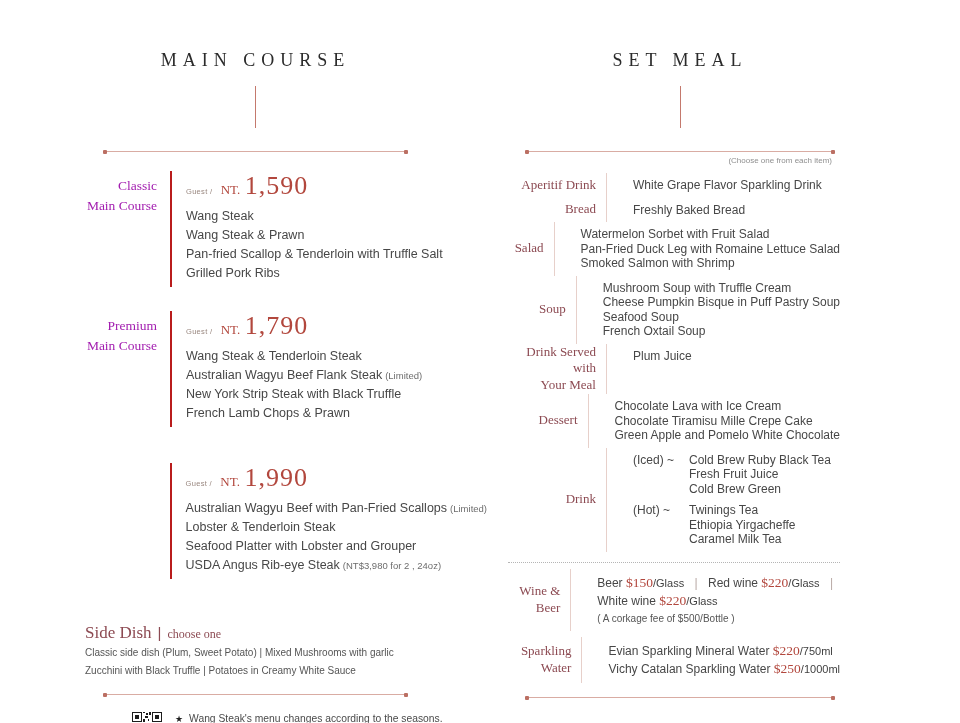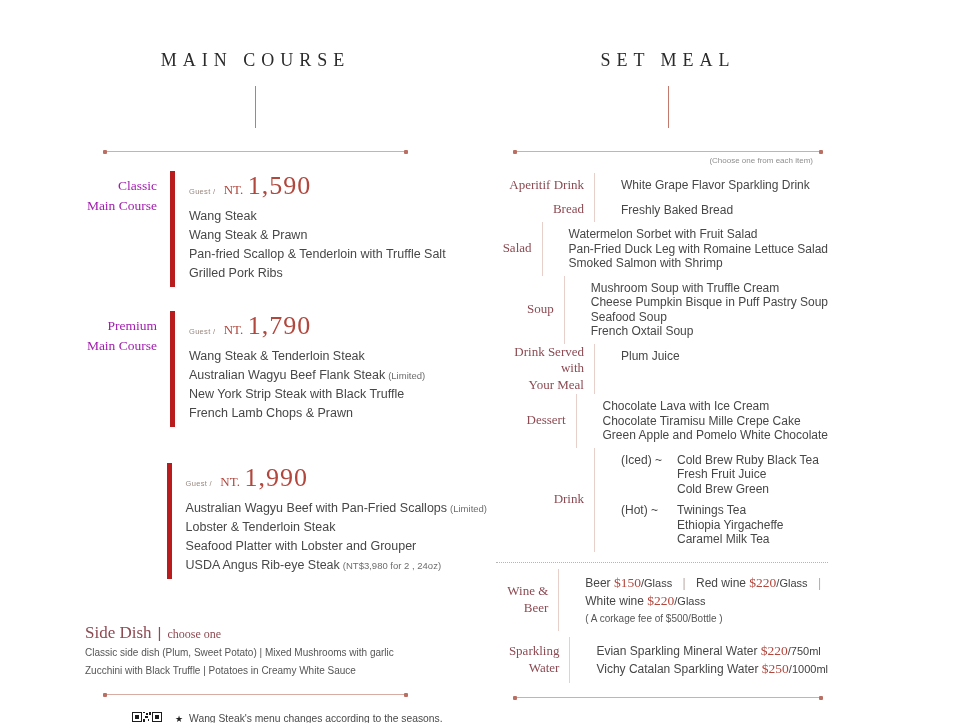--- a/index.html
+++ b/index.html
@@ -3,40 +3,40 @@
 <meta charset="utf-8">
 <style>
   html,body{margin:0;padding:0;background:#ffffff;}
   body{width:960px;height:723px;position:relative;overflow:hidden;
        font-family:"Liberation Sans", sans-serif;color:#474747;}
   .serif{font-family:"Liberation Serif", serif;}
 
   
   .col{position:absolute;top:0;}
   .col-left{left:85px;width:402px;}
-  .col-right{left:496px;width:332px;}
+  .col-right{left:508px;width:332px;}
 
   
   .menu-title{font-family:"Liberation Serif", serif;font-size:18px;letter-spacing:6px;
               color:#2b2b2b;text-align:center;margin-top:50px;font-weight:500;}
   .col-left .menu-title,.col-left .tick,.col-left .rule-wrap{margin-left:18px;width:305px;}
   .col-right .menu-title,.col-right .tick,.col-right .rule-wrap{margin-left:17px;width:310px;}
   .tick-line{width:1px;height:42px;background:#c4796d;margin:15px auto 0 auto;}
   .rule-wrap{margin-top:23px;}
   .rule{position:relative;height:1px;background:#d9aca3;}
   .rule::before,.rule::after{content:"";position:absolute;top:-1.5px;width:4px;height:4px;
        background:#bb6f63;border-radius:1px;}
   .rule::before{left:0;} .rule::after{right:0;}
 
   
   .mc-sections{margin-top:19px;}
   .mc-section{display:flex;align-items:stretch;}
   .mc-label{width:72px;text-align:right;font-family:"Liberation Serif", serif;
             color:#a21caf;font-size:13.5px;line-height:1.45;padding-top:5px;}
-  .mc-body{border-left:5px solid #b91c1c;margin-left:13px;padding-left:14px;flex:1;
+  .mc-body{border-left:2px solid #b91c1c;margin-left:13px;padding-left:14px;flex:1;
            padding-top:0;padding-bottom:4px;}
   .price-line{white-space:nowrap;line-height:30px;}
   .guest{font-size:7.5px;color:#9a8880;letter-spacing:0.3px;}
   .nt{font-family:"Liberation Serif", serif;color:#b2473d;font-size:13px;margin-left:4px;}
   .amount{font-family:"Liberation Serif", serif;color:#b2473d;font-size:26px;letter-spacing:1px;}
   .mc-item{font-size:12.5px;color:#474747;line-height:18px;white-space:nowrap;}
   .mc-note{font-size:9.5px;color:#6d6d6d;margin-left:3px;}
   .gap1{margin-bottom:24px;} .gap2{margin-bottom:36px;}
 
   
@@ -49,21 +49,21 @@
   .col-left .bottom-rule{margin-top:16px;}
 
   
   .footnotes{display:flex;margin-top:17px;margin-left:45px;}
   .qr-wrap{width:34px;margin-right:11px;text-align:center;flex-shrink:0;}
   .notes{font-size:10.3px;color:#4a4a4a;line-height:1.42;}
   .note-item{display:flex;}
   .star{margin-right:6px;font-size:9px;padding-top:1px;color:#222;}
 
   
-  .choose-note{font-size:8px;color:#8f8f8f;text-align:right;margin-top:4px;margin-right:15px;}
+  .choose-note{font-size:8px;color:#8f8f8f;text-align:right;margin-top:4px;margin-right:8px;}
   .sm-rows{margin-top:8px;}
   .sm-row{display:flex;align-items:stretch;}
   .sm-label{width:88px;display:flex;flex-direction:column;justify-content:center;
             text-align:right;font-family:"Liberation Serif", serif;color:#8c4a52;
             font-size:13px;line-height:1.3;}
   .sm-body{border-left:1px solid #e7d0ca;margin-left:10px;padding:5px 0 5px 26px;flex:1;
            font-size:12px;color:#474747;line-height:14.5px;}
   .sm-item{white-space:nowrap;}
   .drink-group{display:flex;margin-bottom:7px;}
   .drink-group:last-child{margin-bottom:0;}

